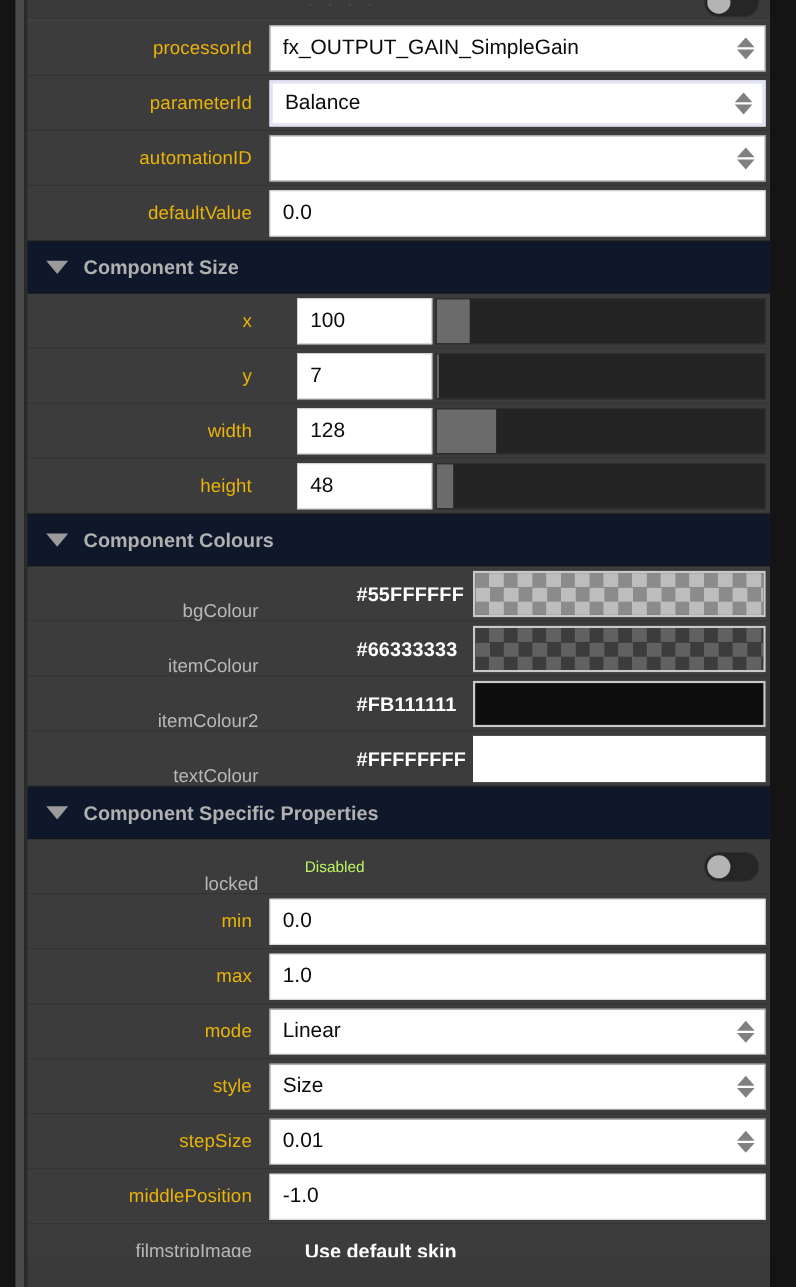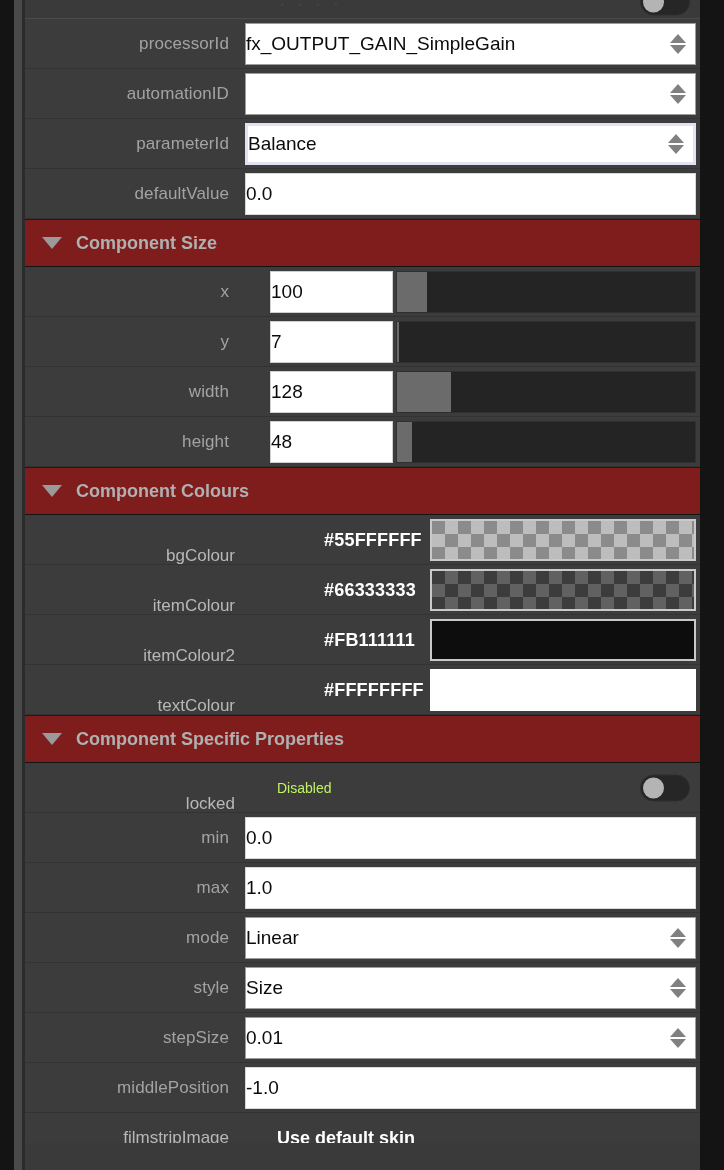--- a/index.html
+++ b/index.html
@@ -16,28 +16,28 @@
   .strip-left2{position:absolute;left:22px;top:0;width:3px;height:1170px;background:#2b2b2b;}
   .gutter-right{position:absolute;left:700px;top:0;width:24px;height:1170px;background:#141414;}
 
   .panel{position:absolute;left:25px;top:0;width:675px;height:1170px;background:#3a3a3a;}
 
   
   .row{position:relative;height:50px;background:#3c3c3c;border-bottom:1px solid #333;box-sizing:border-box;}
   .row-label{
     position:absolute;left:0;top:0;width:212px;height:50px;
     display:flex;align-items:center;justify-content:flex-end;
-    color:#a3a3a3;font-size:17px;letter-spacing:.1px;padding-right:8px;box-sizing:border-box;
+    color:#eab308;font-size:17px;letter-spacing:.1px;padding-right:8px;box-sizing:border-box;
   }
 
   
   .field{
     position:absolute;left:220px;top:4px;right:4px;height:42px;
     background:#ffffff;border:1px solid #9c9c9c;box-sizing:border-box;
-    display:flex;align-items:center;
+    display:flex;align-items:center;padding-left:11px;
     color:#0b0b0b;font-size:19px;
   }
   .field.focus{border:3px solid #e2e2f7;background:#ffffff;}
   .field.plain{border:1px solid #d8d8d8;}
   .field .spinner{
     position:absolute;right:9px;top:50%;transform:translateY(-50%);
     display:flex;flex-direction:column;align-items:center;gap:2px;
   }
   .tri-up{width:0;height:0;border-left:8px solid transparent;border-right:8px solid transparent;border-bottom:9px solid #808080;}
   .tri-dn{width:0;height:0;border-left:8px solid transparent;border-right:8px solid transparent;border-top:9px solid #808080;}
@@ -45,21 +45,21 @@
   
   .field.narrow{left:245px;width:123px;right:auto;top:4px;height:42px;border:1px solid #cfcfcf;}
   .slider{
     position:absolute;left:371px;right:4px;top:4px;height:42px;
     background:#242424;border:1px solid #303030;box-sizing:border-box;overflow:hidden;
   }
   .slider .fill{position:absolute;left:0;top:0;bottom:0;background:#6b6b6b;}
 
   
   .section{
-    position:relative;height:48px;background:#7f1d1d;border-top:1px solid #1a1a1a;border-bottom:1px solid #141414;
+    position:relative;height:48px;background:#0f172a;border-top:1px solid #1a1a1a;border-bottom:1px solid #141414;
     display:flex;align-items:center;box-sizing:border-box;
   }
   .section .caret{
     width:0;height:0;margin-left:17px;margin-right:14px;
     border-left:10px solid transparent;border-right:10px solid transparent;border-top:12px solid #9a9a9a;
   }
   .section .sec-title{color:#b0b0b0;font-size:18px;font-weight:bold;}
 
   
   .col-label{
@@ -128,34 +128,34 @@
       <div class="field">
         <span>fx_OUTPUT_GAIN_SimpleGain</span>
         <span class="spinner">
           <span class="tri-up"></span>
           <span class="tri-dn"></span>
         </span>
       </div>
     </div>
 
     <div class="row">
-      <div class="row-label">automationID</div>
-      <div class="field">
-        <span></span>
-        <span class="spinner">
-          <span class="tri-up"></span>
-          <span class="tri-dn"></span>
-        </span>
-      </div>
-    </div>
-
-    <div class="row">
       <div class="row-label">parameterId</div>
       <div class="field focus">
         <span>Balance</span>
+        <span class="spinner">
+          <span class="tri-up"></span>
+          <span class="tri-dn"></span>
+        </span>
+      </div>
+    </div>
+
+    <div class="row">
+      <div class="row-label">automationID</div>
+      <div class="field">
+        <span></span>
         <span class="spinner">
           <span class="tri-up"></span>
           <span class="tri-dn"></span>
         </span>
       </div>
     </div>
 
     <div class="row">
       <div class="row-label">defaultValue</div>
       <div class="field plain">

